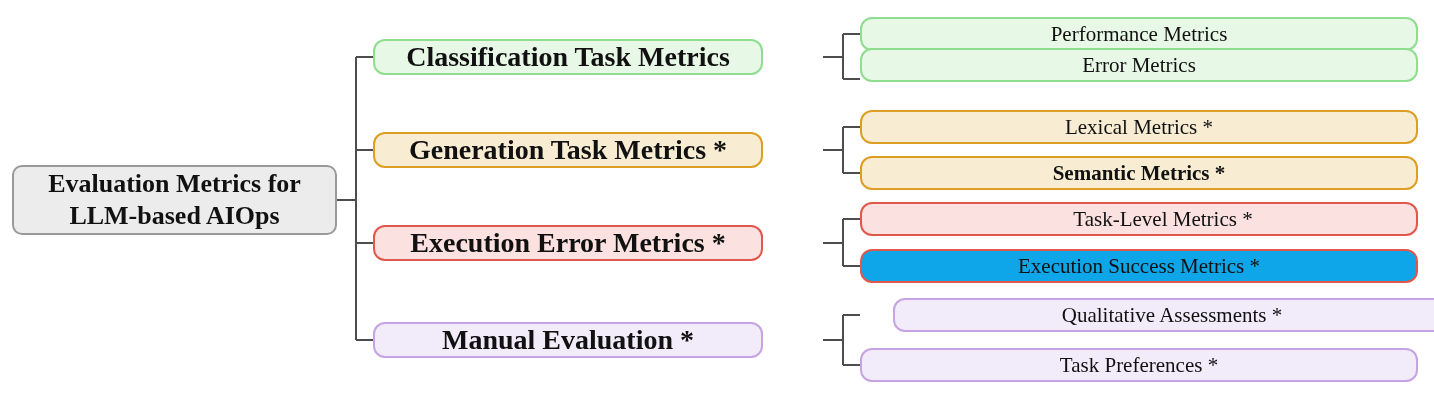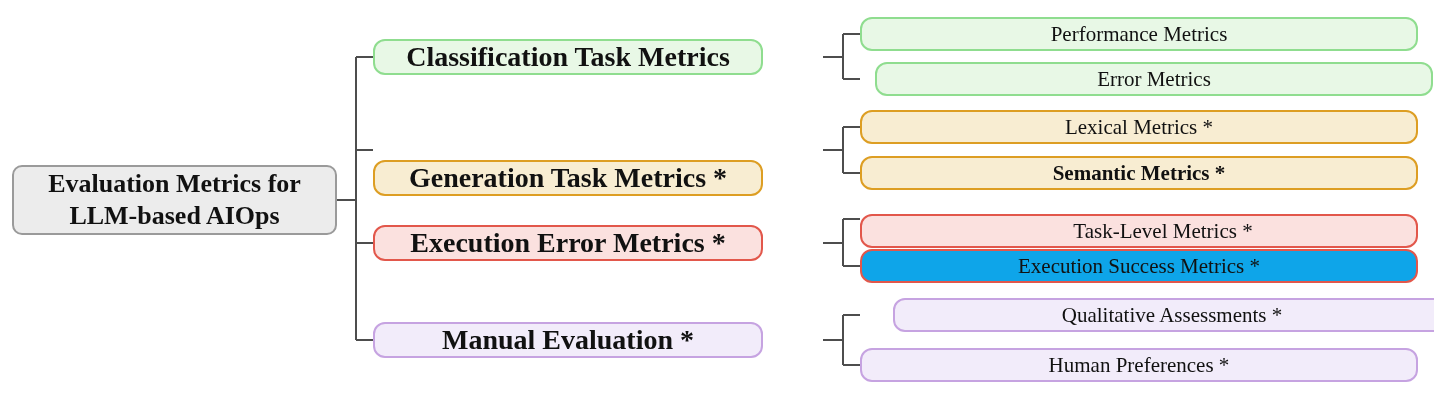--- a/index.html
+++ b/index.html
@@ -53,23 +53,23 @@
     font-size: 28px;
     font-weight: bold;
   }
   .node-leaf {
     left: 860px;
     width: 558px; height: 34px;
     font-size: 21px;
     font-weight: normal;
   }
   .b0t { top: 39px; }  .b1t { top: 132px; } .b2t { top: 225px; } .b3t { top: 322px; }
-  .l00 { top: 17px; }  .l01 { top: 62px; margin-left: 15px; }
+  .l00 { top: 17px; }  .l01 { top: 48px; }
   .l10 { top: 110px; } .l11 { top: 156px; font-weight: bold; }
-  .l20 { top: 214px; padding-left: 48px; } .l21 { top: 249px; }
+  .l20 { top: 202px; padding-left: 48px; } .l21 { top: 249px; }
   .l30 { top: 298px; margin-left: 33px; } .l31 { top: 348px; }
 </style>
 </head>
 <body>
 
 <div class="canvas">
 
   <svg class="connectors" viewBox="0 0 1434 404" style="stroke: rgb(77, 77, 77);">
     <path d="M337 200 H356 M356 57 V340 M356 57 H373 M356 150 H373 M356 243 H373 M356 340 H373"></path>
     <path d="M823 57 H843 M843 34 V79 M843 34 H860 M843 79 H860"></path>
@@ -77,25 +77,25 @@
     <path d="M823 243 H843 M843 219 V266 M843 219 H860 M843 266 H860"></path>
     <path d="M823 340 H843 M843 315 V365 M843 315 H860 M843 365 H860"></path>
   </svg>
 
   <div class="node node-root" style="background-color: rgb(236, 236, 236); border-color: rgb(154, 154, 154);">Evaluation Metrics for LLM-based AIOps</div>
 
   <div class="node node-branch b0t" style="background-color: rgb(232, 248, 230); border-color: rgb(143, 221, 143);">Classification Task Metrics</div>
   <div class="node node-leaf l00" style="background-color: rgb(232, 248, 230); border-color: rgb(143, 221, 143);">Performance Metrics</div>
   <div class="node node-leaf l01" style="background-color: rgb(232, 248, 230); border-color: rgb(143, 221, 143);">Error Metrics</div>
 
-  <div class="node node-branch b1t" style="background-color: rgb(248, 237, 210); border-color: rgb(221, 158, 35); margin-top: 28px;">Generation Task Metrics *</div>
+  <div class="node node-branch b1t" style="background-color: rgb(248, 237, 210); border-color: rgb(221, 158, 35);">Generation Task Metrics *</div>
   <div class="node node-leaf l10" style="background-color: rgb(248, 237, 210); border-color: rgb(221, 158, 35);">Lexical Metrics *</div>
   <div class="node node-leaf l11" style="background-color: rgb(248, 237, 210); border-color: rgb(221, 158, 35);">Semantic Metrics *</div>
 
   <div class="node node-branch b2t" style="background-color: rgb(251, 225, 223); border-color: rgb(226, 87, 75);">Execution Error Metrics *</div>
   <div class="node node-leaf l20" style="background-color: rgb(251, 225, 223); border-color: rgb(226, 87, 75);">Task-Level Metrics *</div>
   <div class="node node-leaf l21" style="background-color: #0ea5e9; border-color: rgb(226, 87, 75);">Execution Success Metrics *</div>
 
   <div class="node node-branch b3t" style="background-color: rgb(242, 236, 250); border-color: rgb(198, 163, 225);">Manual Evaluation *</div>
   <div class="node node-leaf l30" style="background-color: rgb(242, 236, 250); border-color: rgb(198, 163, 225);">Qualitative Assessments *</div>
-  <div class="node node-leaf l31" style="background-color: rgb(242, 236, 250); border-color: rgb(198, 163, 225);">Human Preferences *</div>
+  <div class="node node-leaf l31" style="background-color: rgb(242, 236, 250); border-color: rgb(198, 163, 225);">Task Preferences *</div>
 
 </div>
 
 </body></html>

